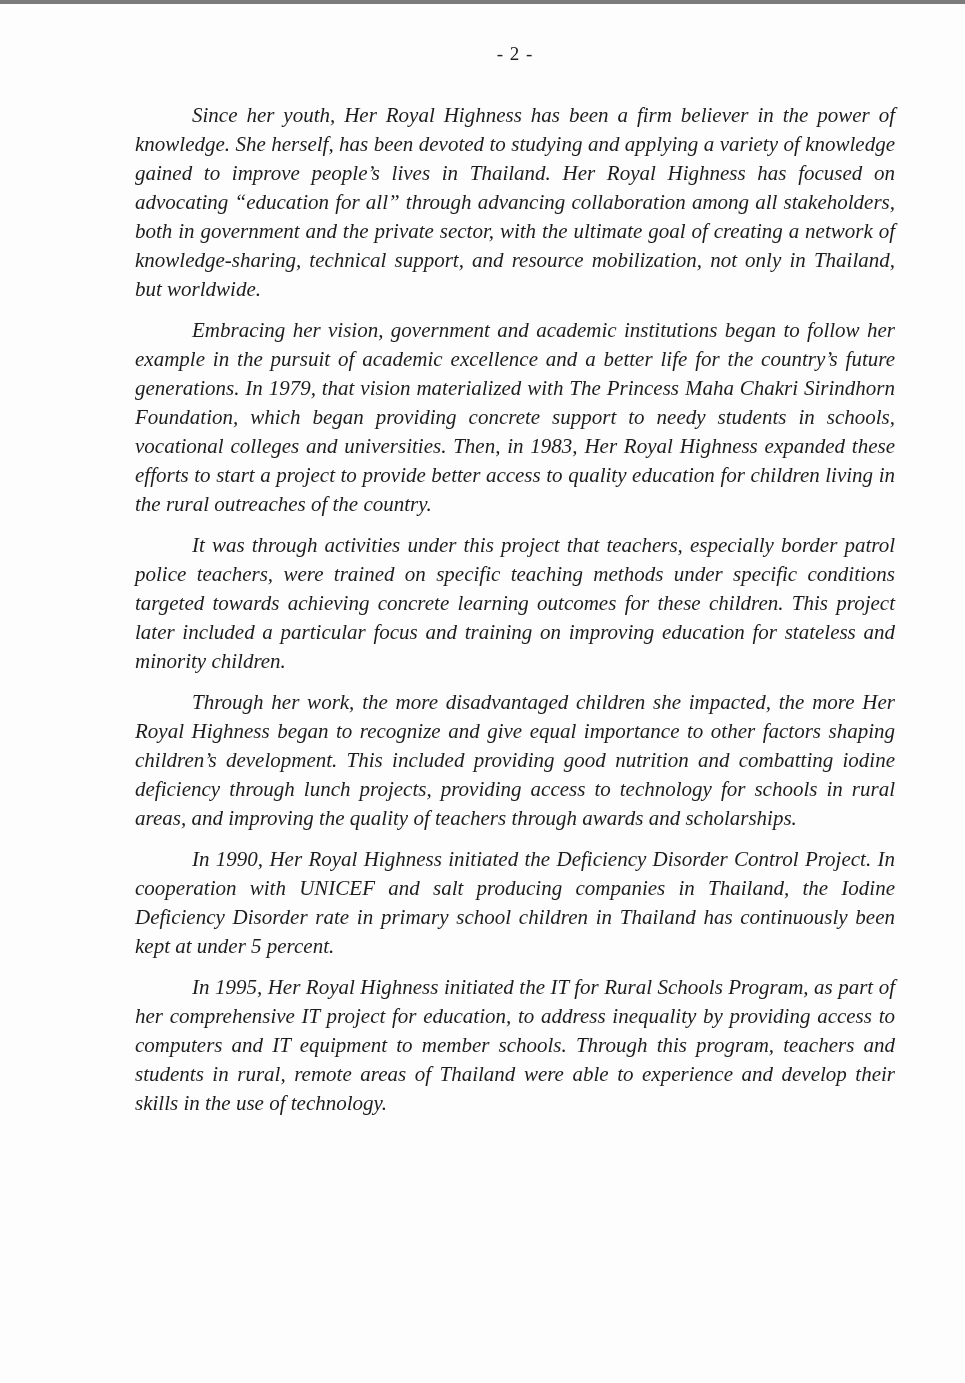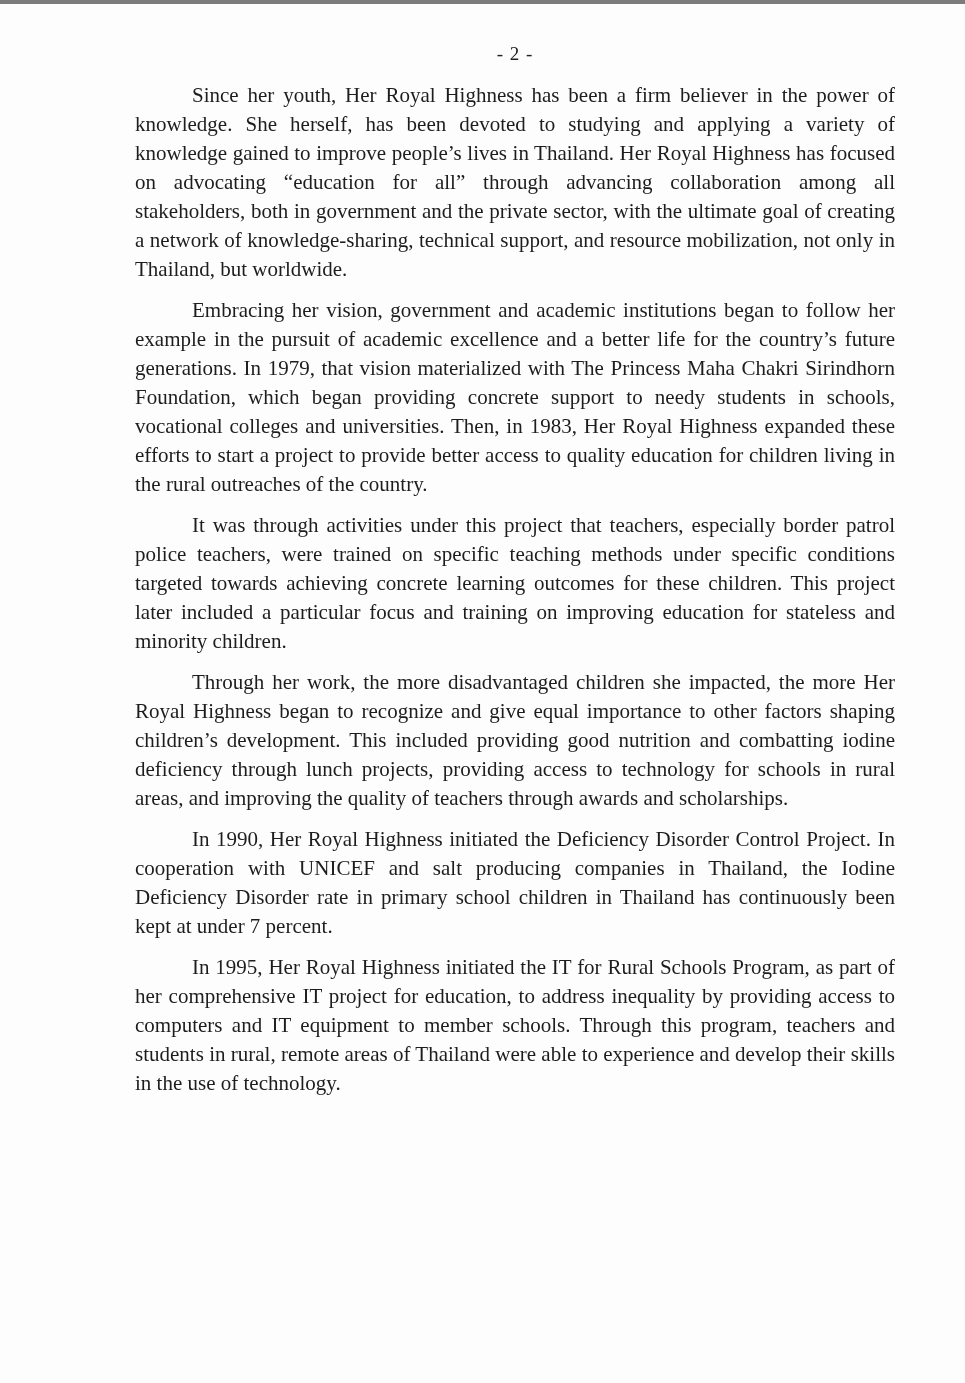--- a/index.html
+++ b/index.html
@@ -25,40 +25,41 @@
   }
   .page-number {
     margin-top: 38px;
     text-align: center;
     font-size: 19px;
     line-height: 23px;
     color: #222222;
     letter-spacing: 1px;
   }
   .content {
-    margin-top: 16px;
+    margin-top: 36px;
     font-size: 21px;
     line-height: 29px;
     color: #1d1d1d;
     text-align: justify;
+    font-style: italic;
   }
   .content p {
     margin: 0 0 12px 0;
     text-indent: 57px;
   }
 </style>
 </head>
 <body>
 
 <div class="top-bar"></div>
 
 <div class="page">
   <div class="page-number">- 2 -</div>
 
   <div class="content">
     <p>Since her youth, Her Royal Highness has been a firm believer in the power of knowledge.  She herself, has been devoted to studying and applying a variety of knowledge gained to improve people’s lives in Thailand.  Her Royal Highness has focused on advocating “education for all” through advancing collaboration among all stakeholders, both in government and the private sector, with the ultimate goal of creating a network of knowledge-sharing, technical support, and resource mobilization, not only in Thailand, but worldwide.</p>
     <p>Embracing her vision, government and academic institutions began to follow her example in the pursuit of academic excellence and a better life for the country’s future generations.  In 1979, that vision materialized with The Princess Maha Chakri Sirindhorn Foundation, which began providing concrete support to needy students in schools, vocational colleges and universities.  Then, in 1983, Her Royal Highness expanded these efforts to start a project to provide better access to quality education for children living in the rural outreaches of the country.</p>
     <p>It was through activities under this project that teachers, especially border patrol police teachers, were trained on specific teaching methods under specific conditions targeted towards achieving concrete learning outcomes for these children.  This project later included a particular focus and training on improving education for stateless and minority children.</p>
     <p>Through her work, the more disadvantaged children she impacted, the more Her Royal Highness began to recognize and give equal importance to other factors shaping children’s development.  This included providing good nutrition and combatting iodine deficiency through lunch projects, providing access to technology for schools in rural areas, and improving the quality of teachers through awards and scholarships.</p>
-    <p>In 1990, Her Royal Highness initiated the Deficiency Disorder Control Project.  In cooperation with UNICEF and salt producing companies in Thailand, the Iodine Deficiency Disorder rate in primary school children in Thailand has continuously been kept at under 7 percent.</p>
+    <p>In 1990, Her Royal Highness initiated the Deficiency Disorder Control Project.  In cooperation with UNICEF and salt producing companies in Thailand, the Iodine Deficiency Disorder rate in primary school children in Thailand has continuously been kept at under 5 percent.</p>
     <p>In 1995, Her Royal Highness initiated the IT for Rural Schools Program, as part of her comprehensive IT project for education, to address inequality by providing access to computers and IT equipment to member schools.  Through this program, teachers and students in rural, remote areas of Thailand were able to experience and develop their skills in the use of technology.</p>
   </div>
 </div>
 
 </body></html>

